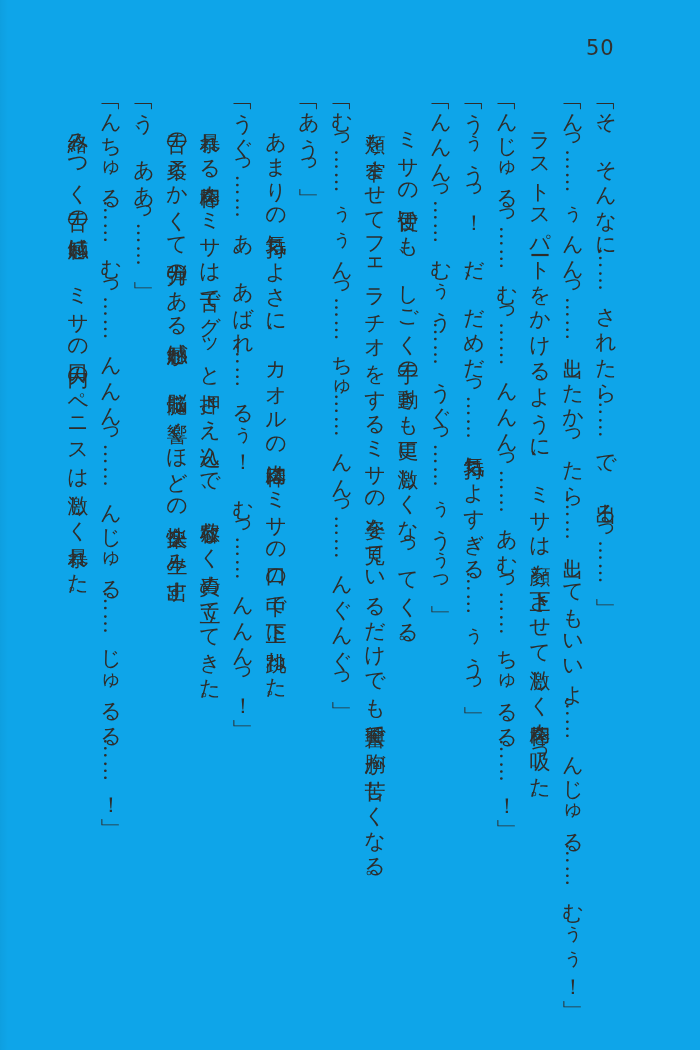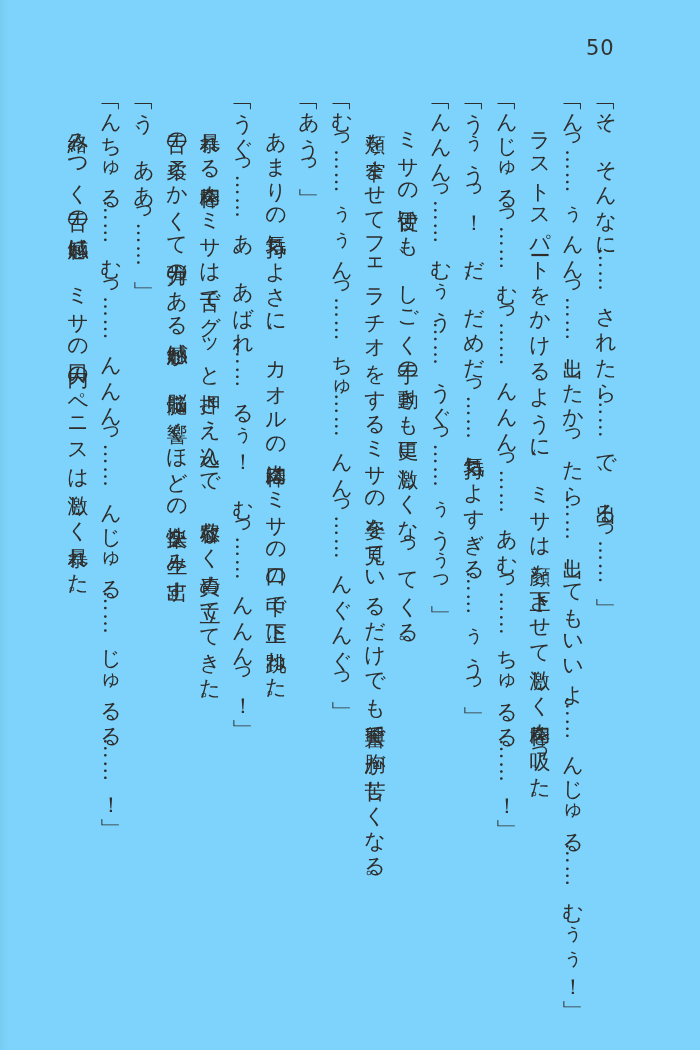--- a/index.html
+++ b/index.html
@@ -4,21 +4,21 @@
 <style>
   html, body {
     margin: 0;
     padding: 0;
     background: #ffffff;
   }
   .page {
     position: relative;
     width: 700px;
     height: 1050px;
-    background: #7dd3fc;
+    background: #0ea5e9;
     overflow: hidden;
     font-family: "DejaVu Serif", "Liberation Serif", serif;
   }
   
   .page::before {
     content: "";
     position: absolute;
     left: 0; top: 0; bottom: 0;
     width: 8px;
     background: linear-gradient(to right, rgba(0,0,0,0.04), rgba(0,0,0,0));

